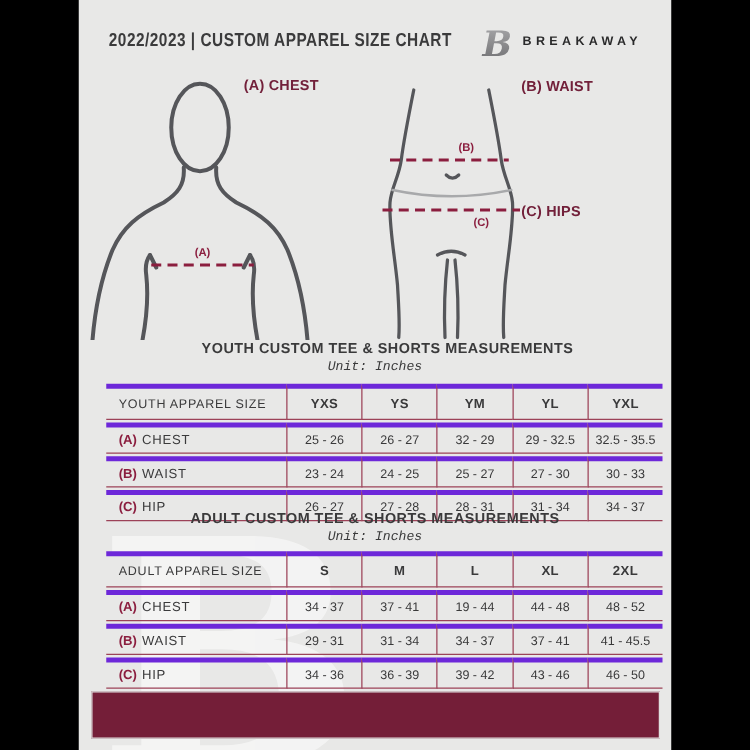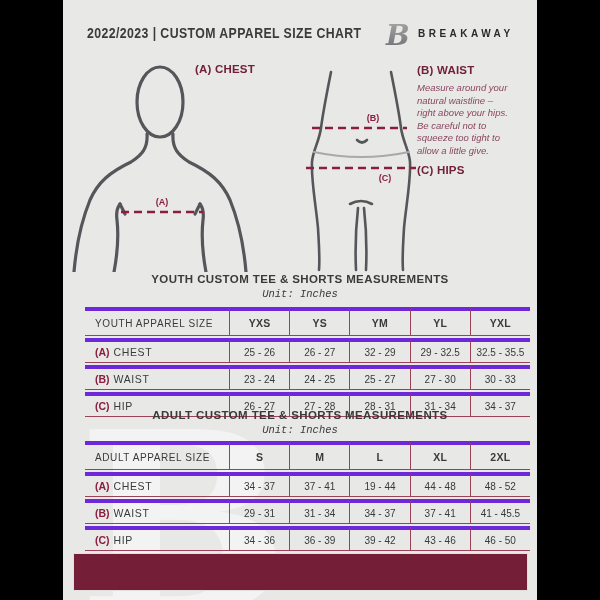--- a/index.html
+++ b/index.html
@@ -28,21 +28,21 @@
   .mdesc{margin-top:6px;font-size:9.5px;font-style:italic;color:#8a4560;line-height:1.32;white-space:pre-line;}
   #block-a{left:132px;top:63px;width:112px;}
   #block-b{left:354px;top:64px;width:114px;}
   #block-c{left:354px;top:164px;width:118px;}
 
   
   .sec-title{position:absolute;left:0;width:474px;text-align:center;font-size:11.5px;font-weight:bold;
              color:#3a3a3b;letter-spacing:.4px;z-index:2;}
   .sec-unit{position:absolute;left:0;width:474px;text-align:center;font-size:10.5px;font-style:italic;
             color:#39393a;z-index:2;font-family:Liberation Mono, monospace;}
-  #youth-title{top:273px;} #youth-unit{top:288px;}
+  #youth-title{top:273px;margin-left:10px;} #youth-unit{top:288px;}
   #adult-title{top:409px;} #adult-unit{top:424px;}
 
   
   .size-table{position:absolute;left:22px;width:445px;table-layout:fixed;border-collapse:separate;
               border-spacing:0 2px;z-index:2;}
   #youth-table{top:305px;} #adult-table{top:439px;}
   .size-table col.c0{width:144px;}
   .size-table th,.size-table td{border-top:4px solid #6d28d9;border-bottom:1px solid #9c4258;
               padding:0;vertical-align:middle;background:transparent;}
   .size-table th{height:24px;font-size:10.5px;font-weight:bold;color:#3a3a3b;letter-spacing:.3px;text-align:center;}
@@ -105,26 +105,20 @@
         <line class="dash" x1="243" y1="110" x2="353" y2="110"></line>
         <text class="dash-label" x="322" y="123" text-anchor="middle">(C)</text>
       </g>
     </svg>
 
     <div class="mblock" id="block-a">
       <div class="mhead">(A) CHEST</div>
     </div>
     <div class="mblock" id="block-b">
       <div class="mhead">(B) WAIST</div>
-      <div class="mdesc">Measure around your
-natural waistline –
-right above your hips.
-Be careful not to
-squeeze too tight to
-allow a little give.</div>
     </div>
     <div class="mblock" id="block-c">
       <div class="mhead">(C) HIPS</div>
     </div>
 
     <div class="sec-title" id="youth-title">YOUTH CUSTOM TEE &amp; SHORTS MEASUREMENTS</div>
     <div class="sec-unit" id="youth-unit">Unit: Inches</div>
     <table class="size-table" id="youth-table">
       <colgroup>
           <col class="c0">

